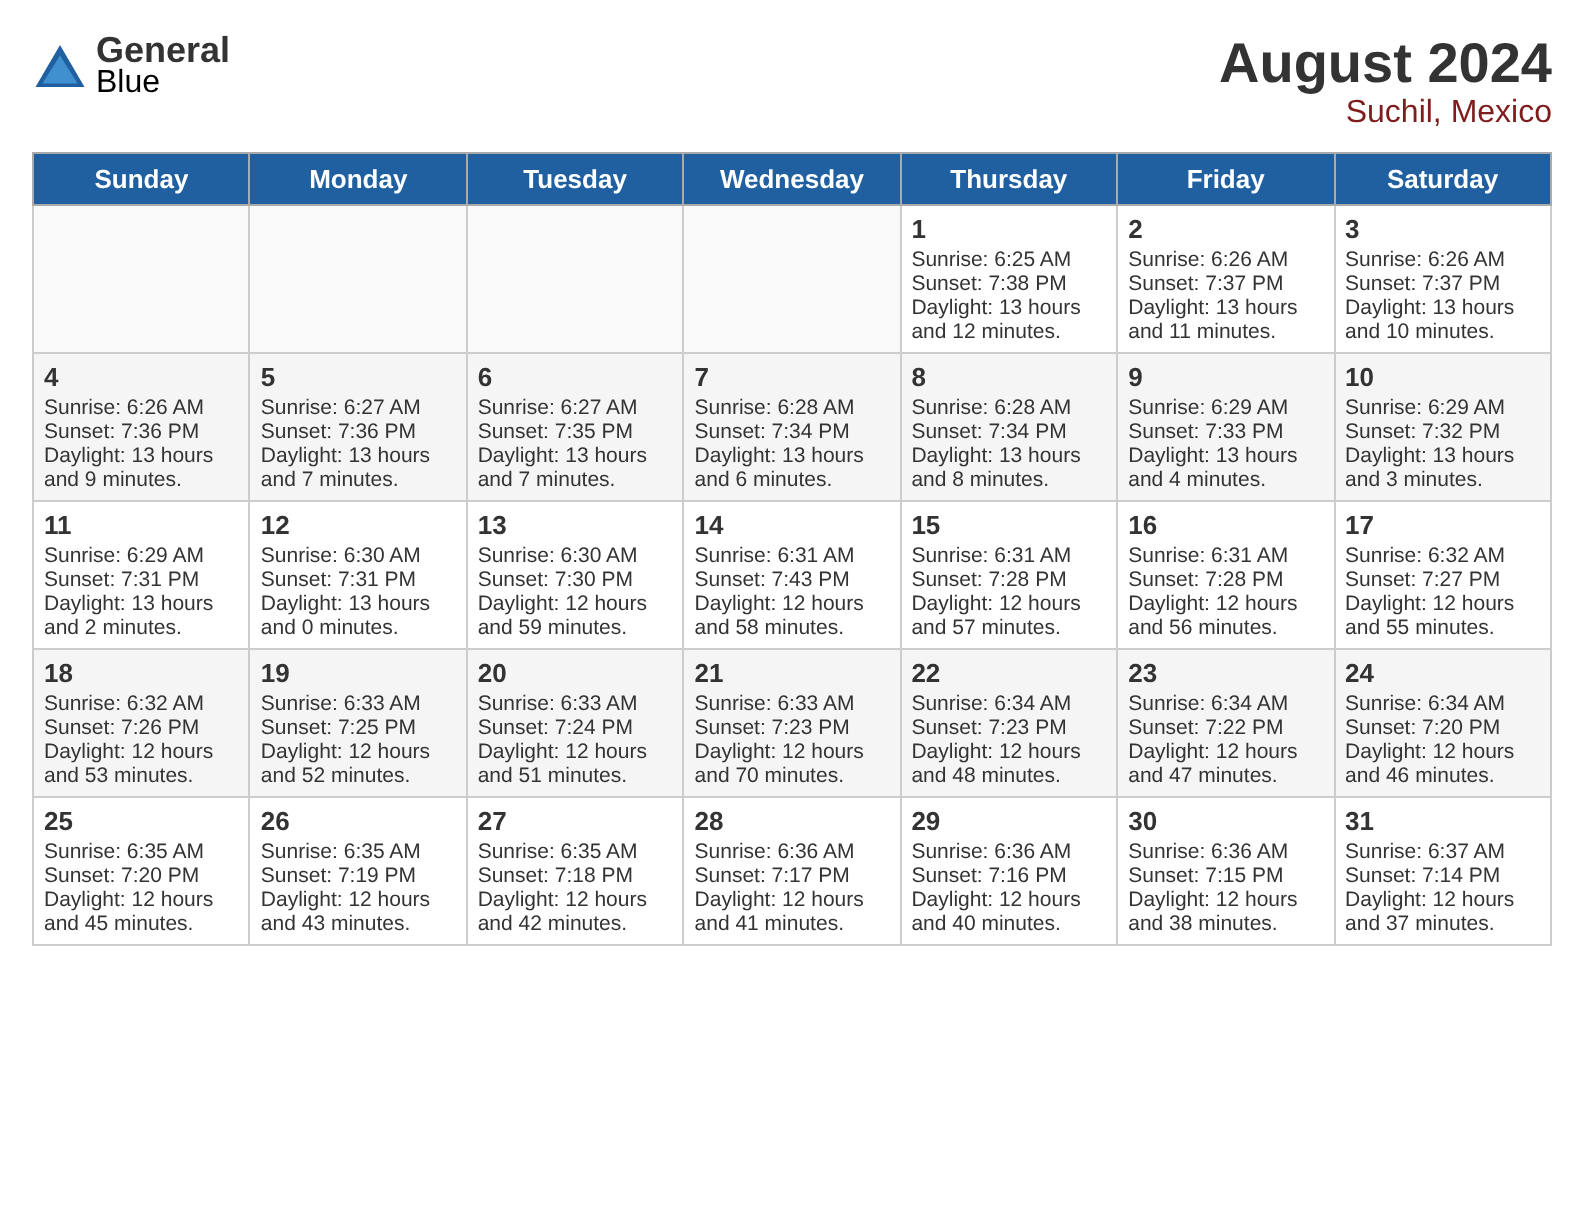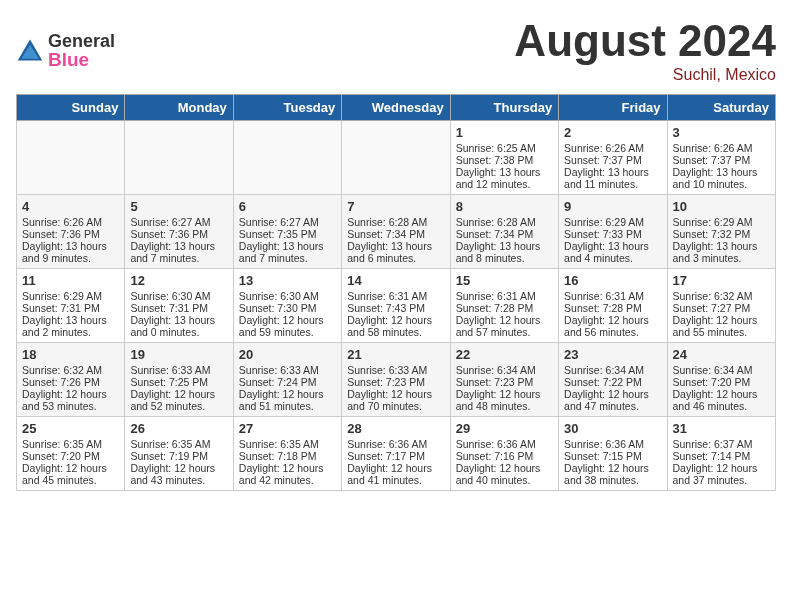--- a/index.html
+++ b/index.html
@@ -6,60 +6,60 @@
     body {
       font-family: Arial, sans-serif;
       background: #fff;
       width: 792px;
       min-height: 612px;
       padding: 16px;
     }
     .header {
       display: flex;
       justify-content: space-between;
-      align-items: center;
+      align-items: flex-start;
       margin-bottom: 10px;
     }
     .logo {
       display: flex;
       align-items: center;
       gap: 4px;
     }
     .logo-text {
       display: flex;
       flex-direction: column;
       line-height: 1;
     }
     .logo-icon {
       width: 28px;
       height: 28px;
     }
     .title-block {
       text-align: right;
     }
     .month-year {
-      font-size: 44px;
+      font-size: 28px;
       font-weight: bold;
       color: #333;
     }
     .location {
       font-size: 16px;
       color: #7f1d1d;
     }
     .calendar {
       width: 100%;
       border-collapse: collapse;
     }
     .calendar th {
       background: #2060a0;
       color: #fff;
       font-size: 13px;
       font-weight: bold;
       padding: 5px 6px;
-      text-align: right;
+      text-align: center;
       border: 1px solid #aaa;
     }
     .calendar td {
       vertical-align: top;
       border: 1px solid #ccc;
       padding: 4px 5px;
       font-size: 10.5px;
       color: #333;
       width: calc(100% / 7);
       min-height: 80px;
@@ -82,21 +82,21 @@
 <body>
 
 <div class="header">
   <div class="logo">
     <svg class="logo-icon" viewBox="0 0 32 32">
       <polygon points="16,4 30,28 2,28" fill="#2060a0"></polygon>
       <polygon points="16,10 26,26 6,26" fill="#4090d0"></polygon>
     </svg>
     <div class="logo-text">
       <span style="font-size:18px;font-weight:bold;color:#333;">General</span>
-      <span style="font-size:19px;font-weight:bold;color:#ec4899;">Blue</span>
+      <span style="font-size:16px;font-weight:normal;color:#000000;">Blue</span>
     </div>
   </div>
   <div class="title-block">
     <div class="month-year">August 2024</div>
     <div class="location">Suchil, Mexico</div>
   </div>
 </div>
 
 <table class="calendar">
   <thead>

